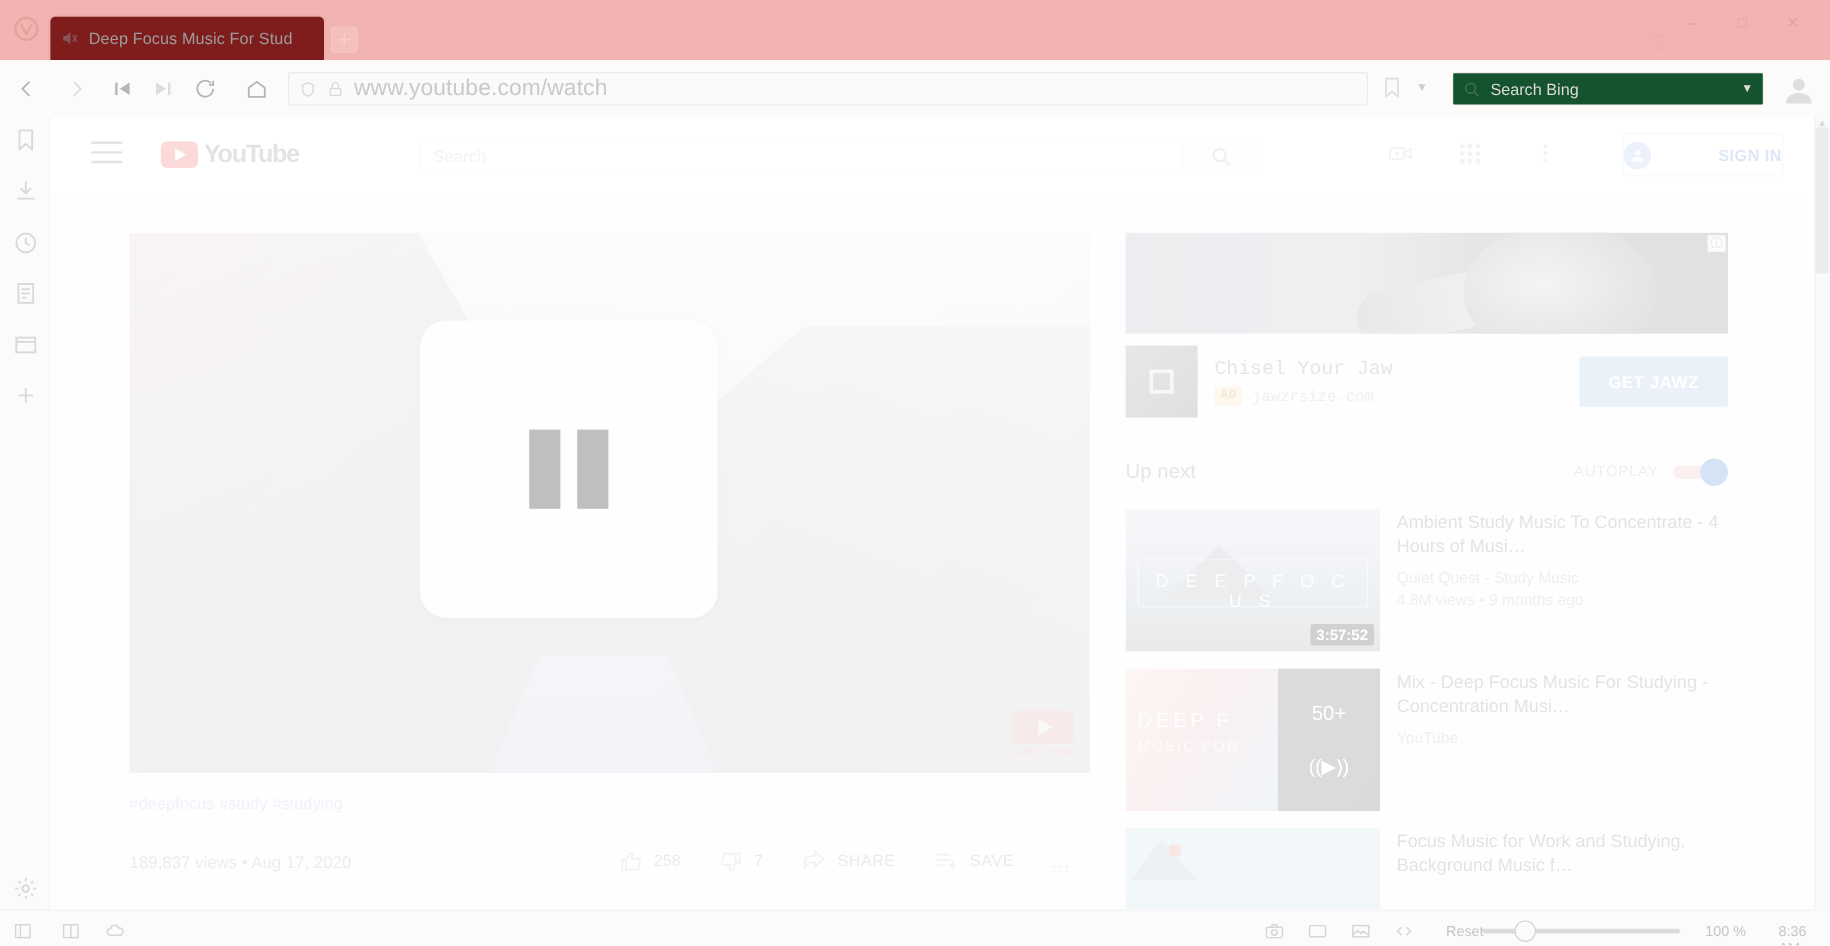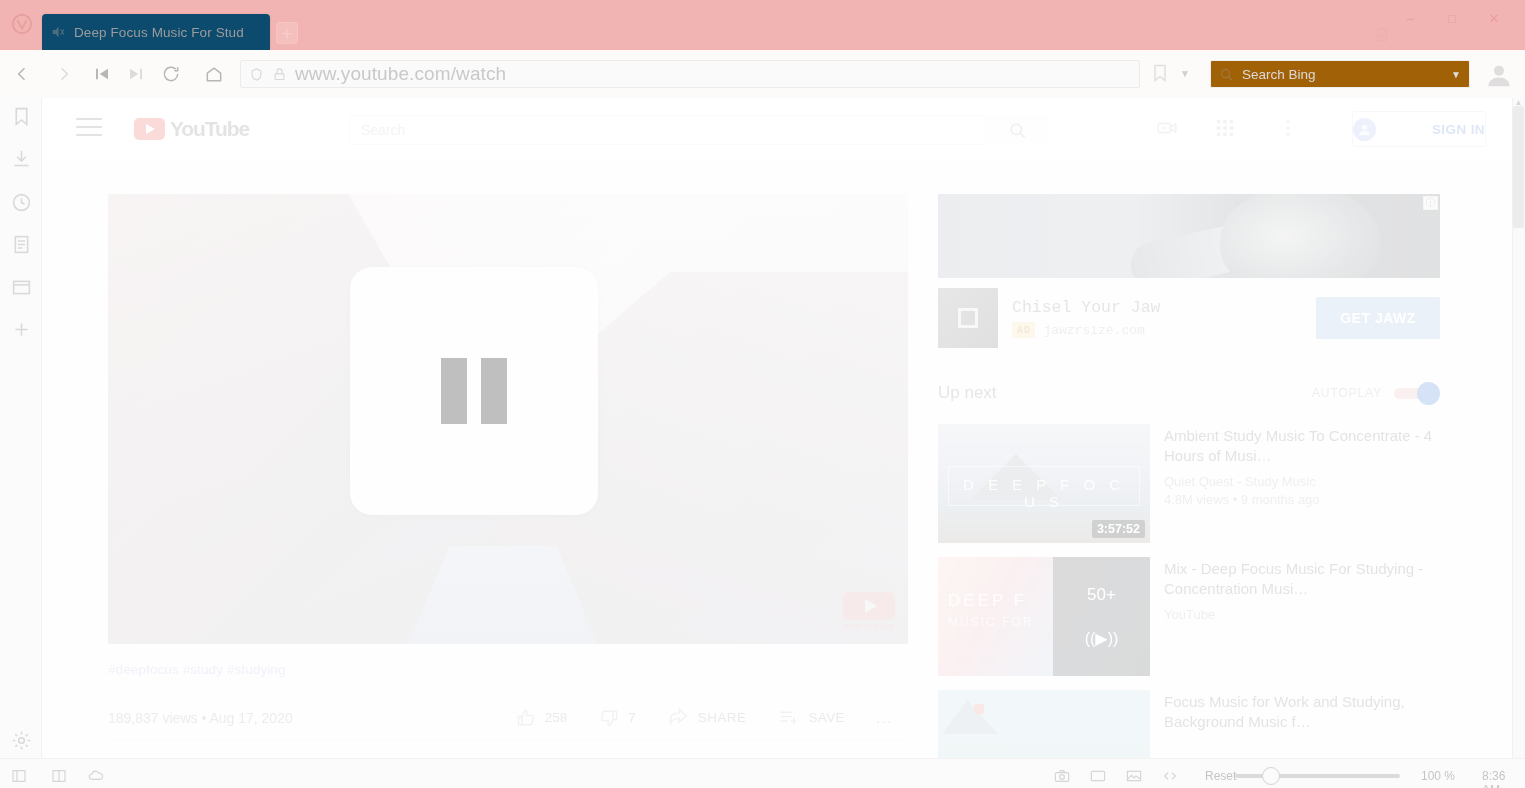--- a/index.html
+++ b/index.html
@@ -18,21 +18,21 @@
     position: absolute; left: 0; top: 0; width: 1525px; height: 50px;
     background: #f2b4b2;
   }
   .vivaldi-logo {
     position: absolute; left: 8px; top: 10px; width: 28px; height: 28px;
     display: flex; align-items: center; justify-content: center;
   }
   .vivaldi-logo svg { opacity: .45; }
   .tab {
     position: absolute; left: 42px; top: 14px; width: 228px; height: 36px;
-    background: #0c4a6e; border-top-left-radius: 4px; border-top-right-radius: 4px;
+    background: #7f1d1d; border-top-left-radius: 4px; border-top-right-radius: 4px;
     display: flex; align-items: center; padding: 0 8px; gap: 8px;
     box-shadow: 0 0 3px rgba(0,0,0,.08);
   }
   .tab .mute-ic { width: 16px; height: 16px; flex: 0 0 16px; opacity: .5; }
   .tab .tab-title {
     font-size: 13.5px; color: #9c9c9c; white-space: nowrap; overflow: hidden;
     text-overflow: clip; letter-spacing: .1px;
   }
   .newtab {
     position: absolute; left: 276px; top: 22px; width: 22px; height: 22px;
@@ -74,21 +74,21 @@
     background: #fbfafa; border: 1px solid #eceaea; border-radius: 2px;
     display: flex; align-items: center; padding: 0 8px; gap: 8px;
   }
   .urlbar .shield, .urlbar .lock { width: 15px; height: 15px; opacity: .3; }
   .urlbar .url { font-size: 19px; color: #c9c9c9; letter-spacing: .1px; }
 
   .bm-btn { position: absolute; left: 1150px; top: 62px; width: 22px; height: 24px; opacity:.25;}
   .bm-caret { position: absolute; left: 1180px; top: 68px; color:#cfcfcf; font-size: 10px;}
   .searchbar {
     position: absolute; left: 1210px; top: 60px; width: 260px; height: 28px;
-    background: #a16207; border: 1px solid #f0eeee; border-radius: 2px;
+    background: #14532d; border: 1px solid #f0eeee; border-radius: 2px;
     display: flex; align-items: center; padding: 0 8px; gap: 8px;
   }
   .searchbar .s-ic { width: 15px; height: 15px; opacity:.35; color:#b9b9b9;}
   .searchbar .s-ph { font-size: 13.5px; color: #ddd9d9; flex: 1; }
   .searchbar .s-car { color:#dedede; font-size: 10px; }
   .profile-btn {
     position: absolute; left: 1484px; top: 60px; width: 30px; height: 30px;
     opacity: .25;
   }
 
@@ -310,21 +310,21 @@
   .art1 .band { position:absolute; left:10px; top:42px; right:10px; height:40px;
     border:1px solid rgba(255,255,255,.55); }
 
   .art2 { position:absolute; inset:0;
     background: linear-gradient(120deg,#f6ded8 0%, #eec9cd 30%, #cfd8e6 62%, #bcd4cf 100%); }
   .art2 .t1 { position:absolute; left:10px; top:34px; font-size:17px; letter-spacing:3px;
     color: rgba(255,255,255,.85); font-weight: 300;}
   .art2 .t2 { position:absolute; left:10px; top:58px; font-size:12px; letter-spacing:2px;
     color: rgba(255,255,255,.7);}
   .mix-cover {
-    position: absolute; right: 0; top: 0; width: 97px; height: 119px;
+    position: absolute; right: 0; top: 0; width: 85px; height: 119px;
     background: rgba(96,96,96,.74);
     display: flex; flex-direction: column; align-items: center; justify-content: center; gap: 24px;
   }
   .mix-cover .cnt { color: #fff; font-size: 17px; font-weight: 500; }
   .mix-cover .wifi { color: #fff; font-size: 16px; }
 
   .art3 { position:absolute; inset:0;
     background: linear-gradient(180deg,#cfe0ee 0%, #cfe3e8 45%, #c9dbd4 100%); }
   .art3 .hill { position:absolute; left:4px; top:10px; width:56px; height:34px;
     background:#c2ccd6; clip-path: polygon(0 100%, 45% 0, 100% 100%); }

